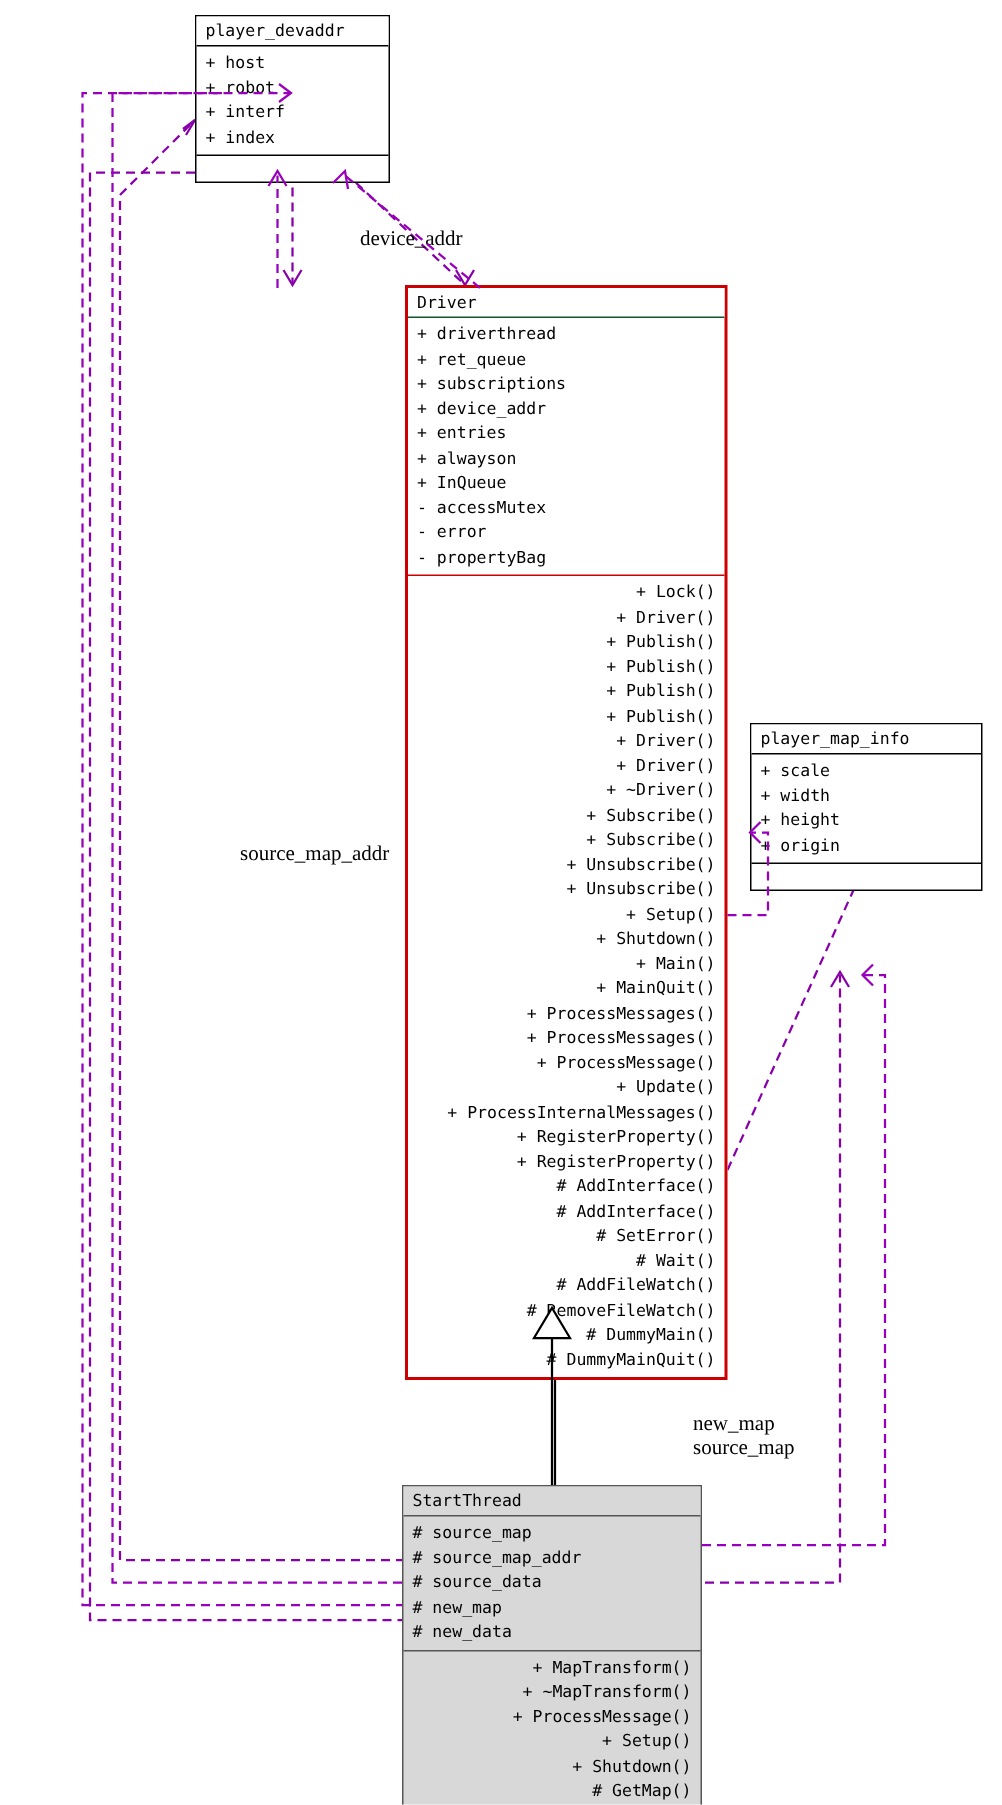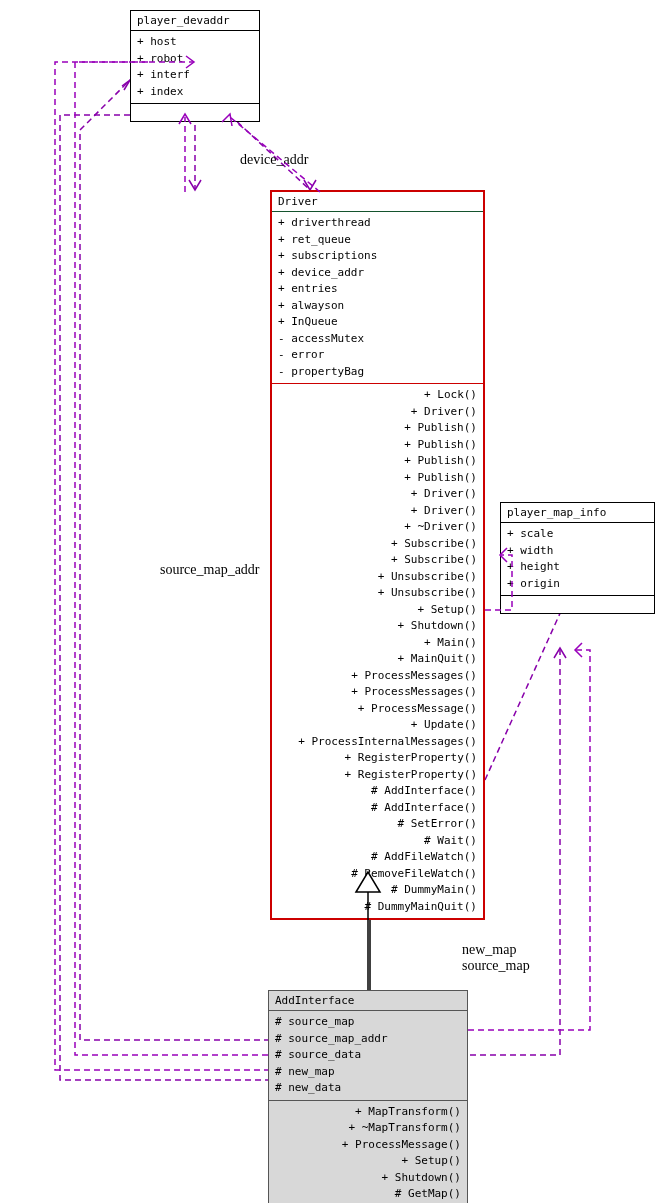--- a/index.html
+++ b/index.html
@@ -199,35 +199,35 @@
       <div># Wait()</div>
       <div># AddFileWatch()</div>
       <div># RemoveFileWatch()</div>
       <div># DummyMain()</div>
       <div># DummyMainQuit()</div>
     </div>
   </div>
 
   <div class="label-text" style="left:112px; top:562px;margin-left:48px;">source_map_addr</div>
 
-  <div class="uml-box" style="left:500px; top:502px; width:155px;">
+  <div class="uml-box" style="left:500px; top:482px; width:155px;">
     <div class="uml-box-title">player_map_info</div>
     <div class="uml-box-section">
       <div>+ scale</div>
       <div>+ width</div>
       <div>+ height</div>
       <div>+ origin</div>
     </div>
     <div class="uml-box-section" style="height:18px;"></div>
   </div>
 
   <div class="label-text" style="left:462px; top:942px;">new_map<br>source_map</div>
 
   <div class="uml-box gray-border" style="left:268px; top:990px; width:200px;">
-    <div class="uml-box-title">AddInterface</div>
+    <div class="uml-box-title">StartThread</div>
     <div class="uml-box-section">
       <div># source_map</div>
       <div># source_map_addr</div>
       <div># source_data</div>
       <div># new_map</div>
       <div># new_data</div>
     </div>
     <div class="uml-box-section">
       <div>+ MapTransform()</div>
       <div>+ ~MapTransform()</div>

